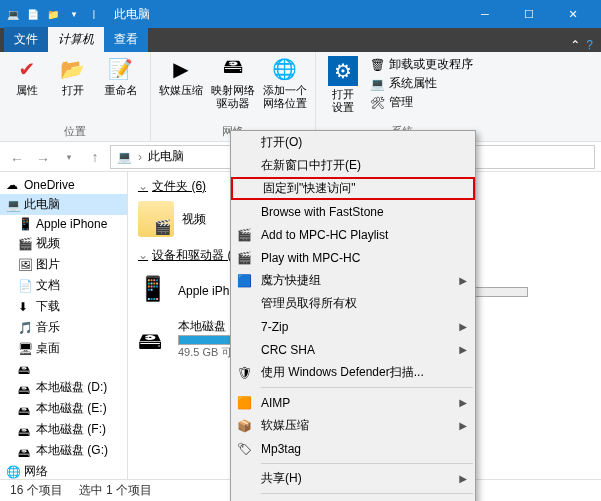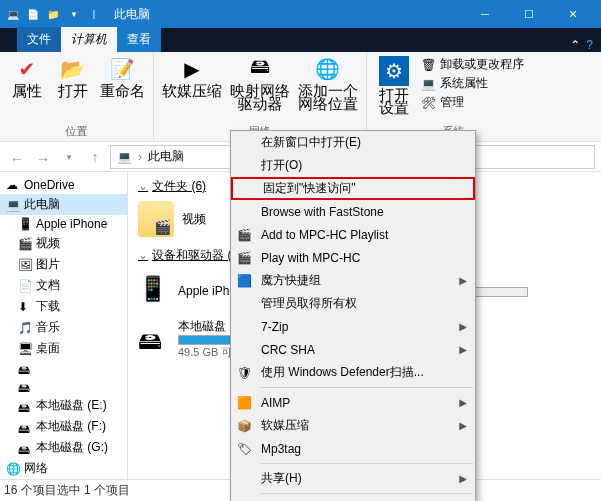--- a/index.html
+++ b/index.html
@@ -4,30 +4,30 @@
 <style>
 *{margin:0;padding:0;box-sizing:border-box;font-family:"Microsoft YaHei","Segoe UI",sans-serif;font-size:12px;}
 body{background:#fff;width:601px;height:501px;overflow:hidden;position:relative;}
 .titlebar{height:28px;background:#1979ca;display:flex;align-items:center;padding:0 6px;color:#fff;}
 .titlebar .qat{display:flex;gap:4px;align-items:center;}
 .titlebar .qat-icon{width:16px;height:16px;display:flex;align-items:center;justify-content:center;font-size:10px;}
 .titlebar .title{margin-left:12px;font-size:12px;}
 .titlebar .winctrl{margin-left:auto;display:flex;}
 .titlebar .winbtn{width:44px;height:28px;display:flex;align-items:center;justify-content:center;font-size:11px;cursor:pointer;}
 .titlebar .winbtn.close{background:transparent;}
-.tabs{height:24px;background:#0f172a;display:flex;align-items:end;padding-left:17px;}
+.tabs{height:24px;background:#404040;display:flex;align-items:end;padding-left:4px;}
 .tab{padding:4px 10px;background:#1979ca;color:#fff;cursor:pointer;font-size:12px;}
 .tab.active{background:#f5f6f7;color:#000;font-style:italic;}
 .tab-right{margin-left:auto;display:flex;align-items:center;padding-right:8px;gap:6px;color:#fff;font-size:11px;}
 .ribbon{height:90px;background:#f5f6f7;border-bottom:1px solid #e1e1e1;display:flex;position:relative;}
 .ribgroup{border-right:1px solid #e1e1e1;padding:4px 8px 2px;display:flex;flex-direction:column;align-items:center;position:relative;}
 .ribgroup .items{display:flex;gap:8px;flex:1;align-items:flex-start;}
 .ribitem{display:flex;flex-direction:column;align-items:center;gap:2px;cursor:pointer;min-width:38px;}
 .ribitem .icn{width:26px;height:26px;display:flex;align-items:center;justify-content:center;font-size:20px;}
-.ribitem .lbl{font-size:15px;text-align:center;line-height:13px;}
+.ribitem .lbl{font-size:11px;text-align:center;line-height:13px;}
 .ribsmall{display:flex;flex-direction:column;gap:2px;font-size:11px;}
 .ribsmall .sr{display:flex;gap:4px;align-items:center;cursor:pointer;}
 .grplabel{font-size:11px;color:#666;text-align:center;padding-top:2px;}
 .addr{height:30px;display:flex;align-items:center;gap:4px;padding:3px 6px;border-bottom:1px solid #e1e1e1;}
 .addr .navbtn{width:22px;height:22px;display:flex;align-items:center;justify-content:center;color:#888;cursor:pointer;font-size:14px;}
 .addr .path{flex:1;height:24px;border:1px solid #ccc;display:flex;align-items:center;padding:0 6px;gap:6px;}
 .body{display:flex;height:calc(501px - 28px - 24px - 90px - 30px - 22px);position:relative;}
 .sidebar{width:128px;border-right:1px solid #e1e1e1;overflow:hidden;padding:4px 0;}
 .sbitem{display:flex;align-items:center;gap:4px;padding:2px 6px;cursor:pointer;font-size:12px;}
 .sbitem.sel{background:#cce8ff;}
@@ -45,21 +45,21 @@
 .drive .dicn{width:32px;height:32px;font-size:24px;}
 .drive .meter{width:120px;height:10px;border:1px solid #aaa;background:#eee;position:relative;}
 .drive .meter .fill{height:100%;background:#26a0da;}
 .drive .dtxt{font-size:11px;color:#666;}
 .context{position:absolute;left:230px;top:130px;width:246px;background:#f0f0f0;border:1px solid #a0a0a0;box-shadow:3px 3px 6px rgba(0,0,0,0.3);z-index:10;}
 .context .cm{height:23px;display:flex;align-items:center;padding:0 8px 0 30px;position:relative;cursor:pointer;font-size:12px;}
 .context .cm .cicn{position:absolute;left:6px;width:16px;font-size:12px;}
 .context .cm .arr{margin-left:auto;color:#555;font-size:10px;}
 .context .sep{height:1px;background:#d0d0d0;margin:3px 2px 3px 30px;}
 .context .highlight{border:2px solid #d00;position:relative;z-index:1;}
-.status{height:22px;border-top:1px solid #e1e1e1;display:flex;align-items:center;padding:0 4px;font-size:11px;color:#333;}
+.status{height:22px;border-top:1px solid #e1e1e1;display:flex;align-items:center;padding:0 10px;gap:16px;font-size:11px;color:#333;}
 </style>
 </head>
 <body>
 
 <div class="titlebar">
   <div class="qat">
     <div class="qat-icon">💻</div>
     <div class="qat-icon">📄</div>
     <div class="qat-icon">📁</div>
     <div class="qat-icon" style="font-size:9px">▾</div>
@@ -194,20 +194,21 @@
       </div>
       <div class="sbitem ind1">
         <span class="si">🖥</span>
         <span>桌面</span>
       </div>
       <div class="sbitem ind1">
         <span class="si">🖴</span>
       </div>
       <div class="sbitem ind1">
         <span class="si">🖴</span>
+        <span>本地磁盘 (D:)</span>
       </div>
       <div class="sbitem ind1">
         <span class="si">🖴</span>
         <span>本地磁盘 (E:)</span>
       </div>
       <div class="sbitem ind1">
         <span class="si">🖴</span>
         <span>本地磁盘 (F:)</span>
       </div>
       <div class="sbitem ind1">
@@ -278,24 +279,24 @@
   </div>
 </div>
 
 <div class="status">
   <span>16 个项目</span>
   <span>选中 1 个项目</span>
 </div>
 
 <div class="context" id="ctx">
     <div class="cm">
+      <span>打开(O)</span>
+    </div>
+    <div class="cm">
       <span>在新窗口中打开(E)</span>
-    </div>
-    <div class="cm">
-      <span>打开(O)</span>
     </div>
     <div class="cm highlight">
       <span>固定到"快速访问"</span>
     </div>
     <div class="cm">
       <span>Browse with FastStone</span>
     </div>
     <div class="cm">
       <span class="cicn">🎬</span>
       <span>Add to MPC-HC Playlist</span>

